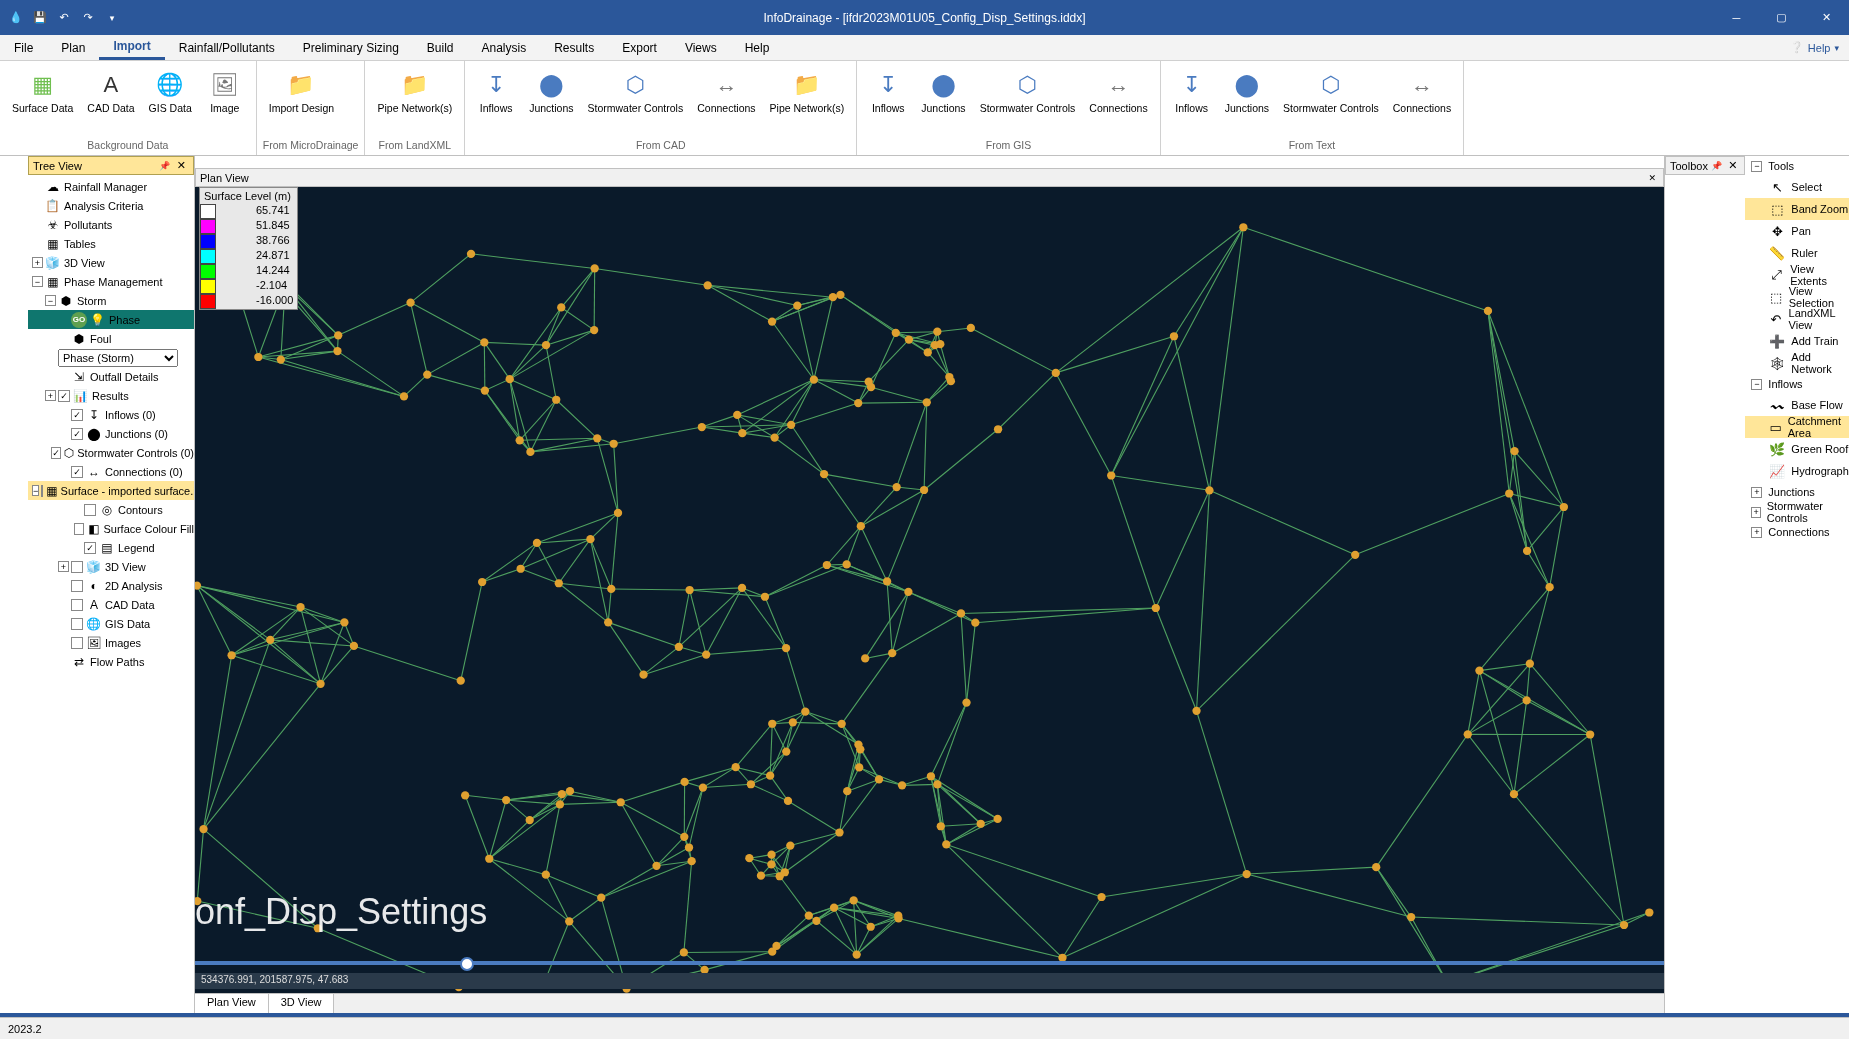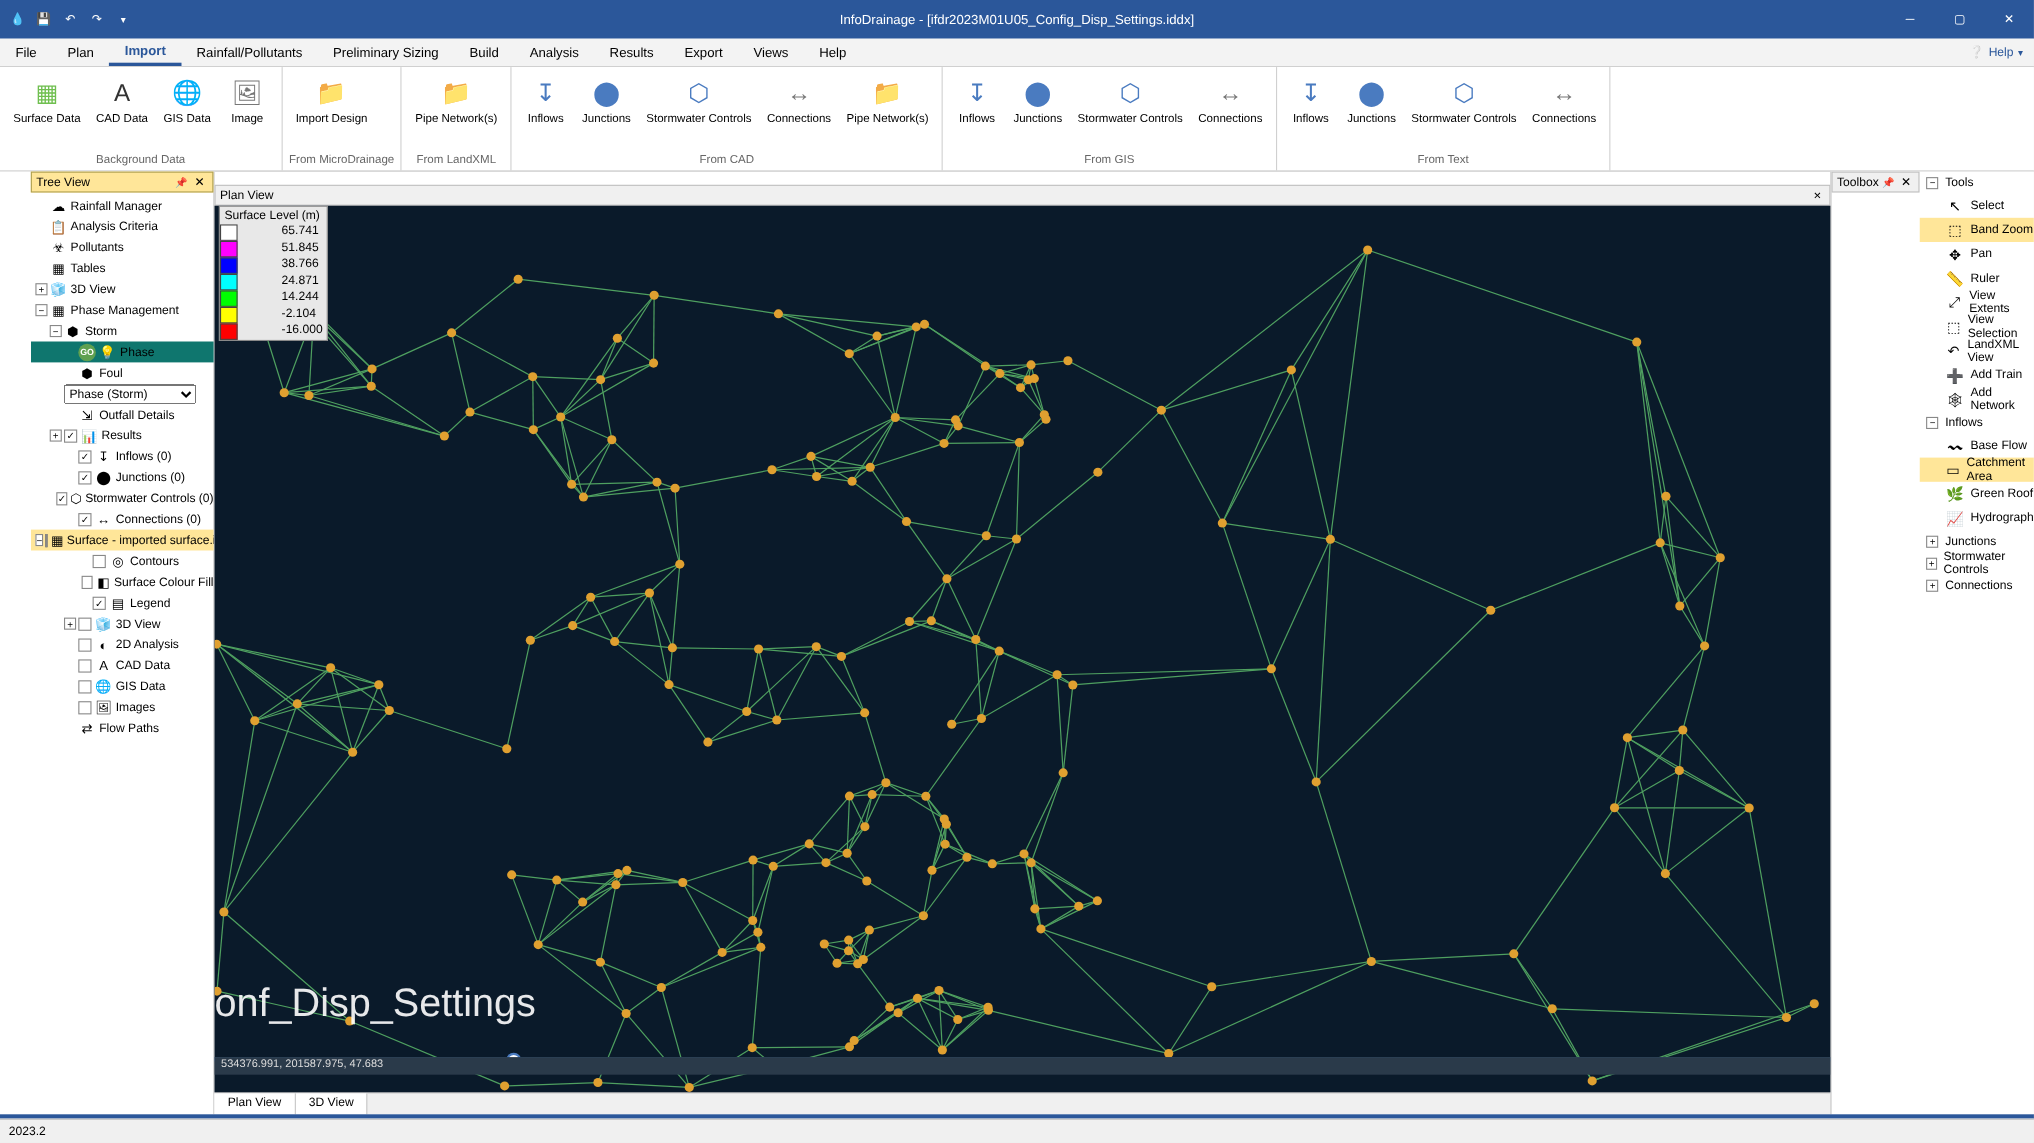--- a/index.html
+++ b/index.html
@@ -1065,21 +1065,21 @@
             <span>-2.104</span>
           </div>
           <div class="legend-row">
             <div class="sw" style="background: rgb(255, 0, 0);"></div>
             <span>-16.000</span>
           </div>
         </div>
       <div class="watermark">onf_Disp_Settings</div>
       <div class="slider-track"></div>
       <div class="slider-thumb" style="left:265px"></div>
-      <div class="coord-bar" style="position:absolute;bottom:16px;left:0;right:0">534376.991, 201587.975, 47.683</div>
+      <div class="coord-bar" style="position:absolute;bottom:4px;left:0;right:0">534376.991, 201587.975, 47.683</div>
     </div>
     <div class="view-tabs" id="viewtabs">
         <div class="vtab">Plan View</div>
         <div class="vtab">3D View</div>
       </div>
   </div>
 
   <div class="toolbox">
     <div class="panel-header plain">
       <span>Toolbox</span>

